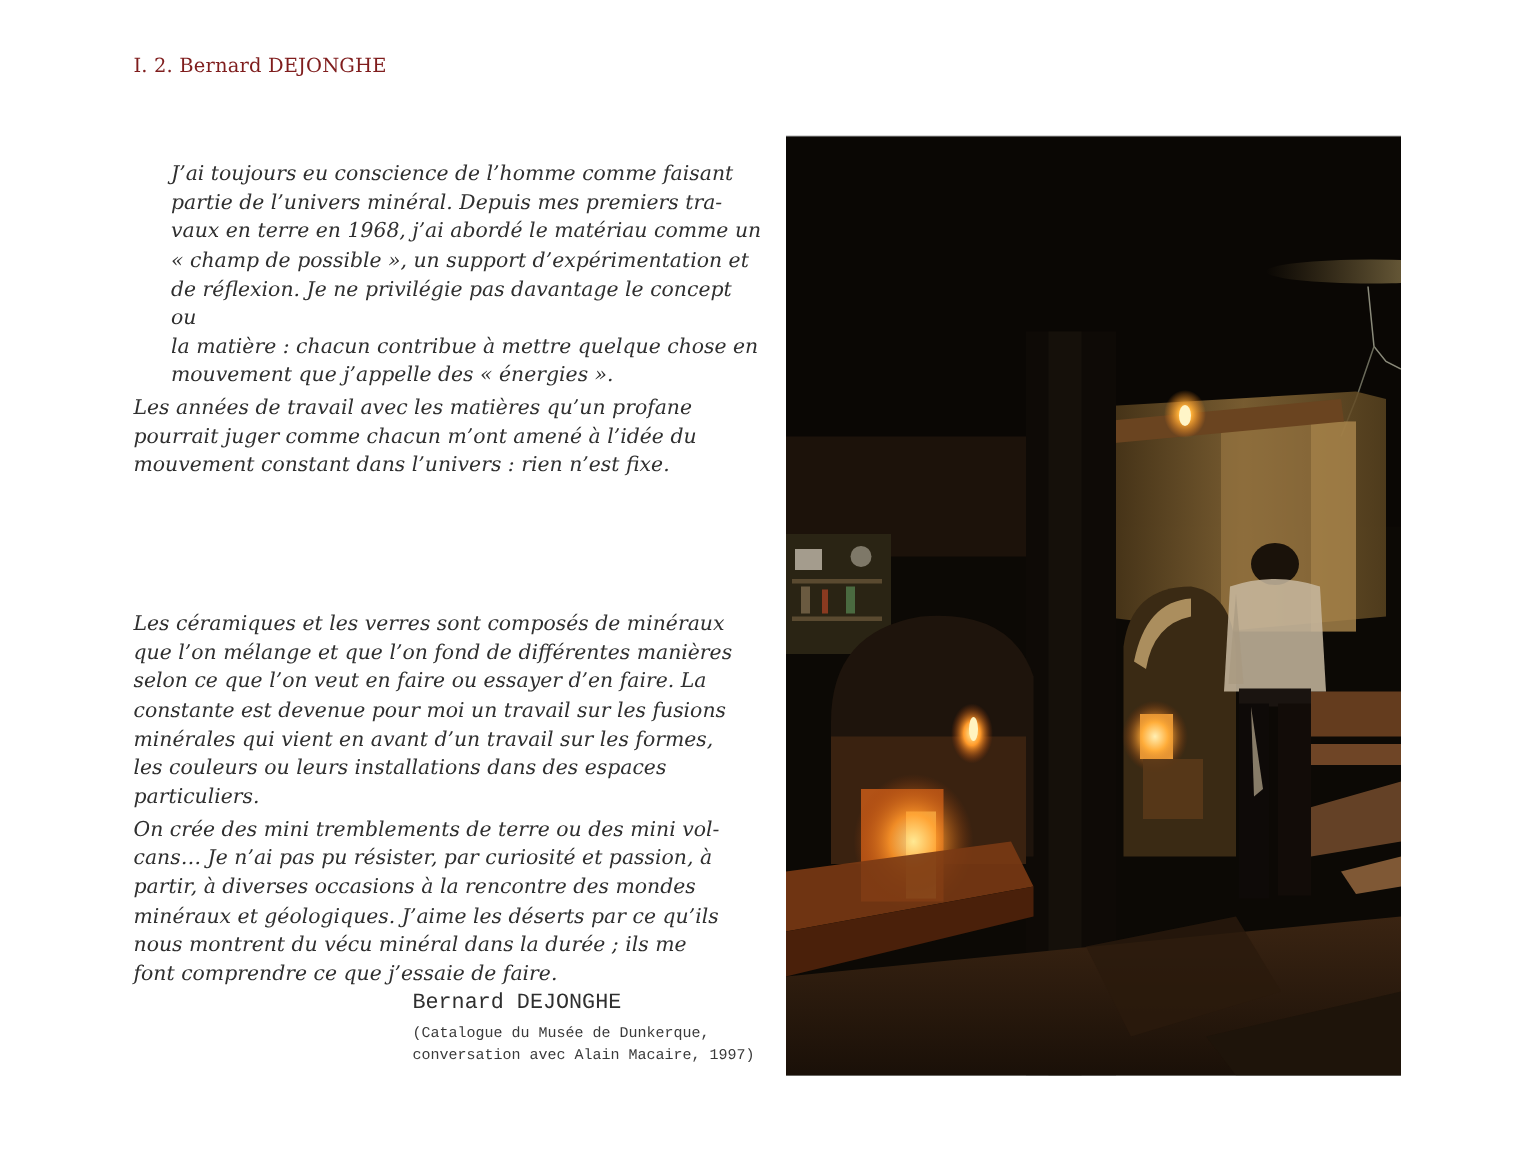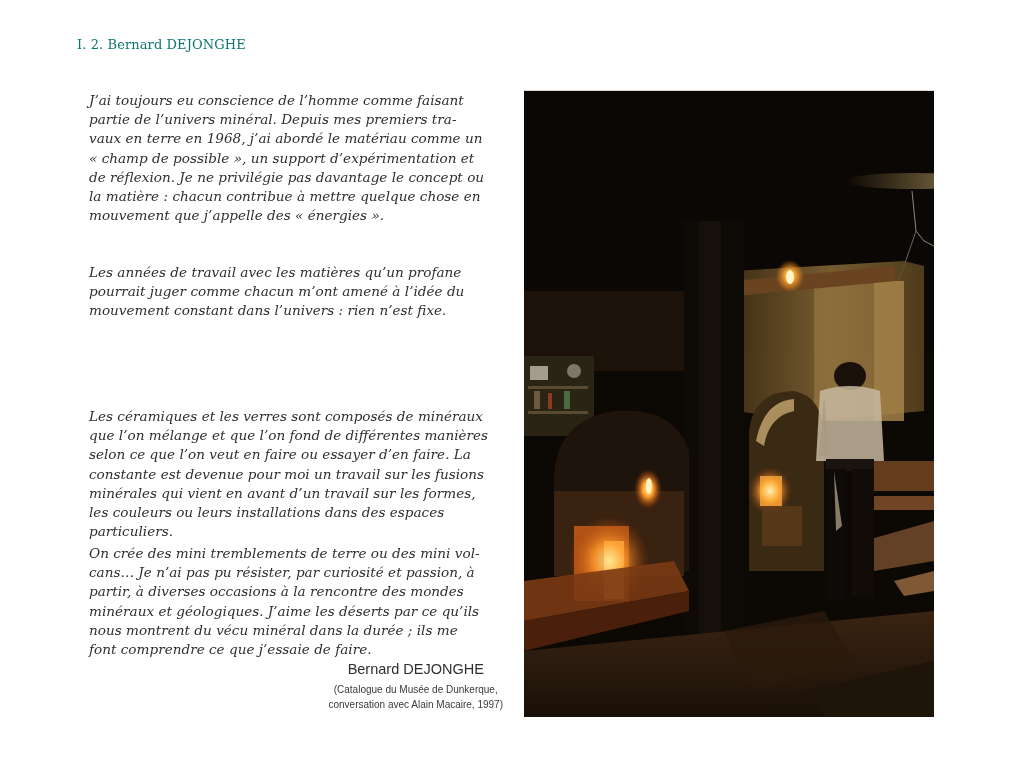--- a/index.html
+++ b/index.html
@@ -11,53 +11,53 @@
       overflow: hidden;
     }
     .page {
       position: relative;
       width: 1024px;
       height: 768px;
       background: #ffffff;
     }
     .section-header {
       position: absolute;
-      left: 77px;
+      left: 89px;
       top: 37px;
       font-family: "DejaVu Serif", serif;
       font-size: 13px;
-      color: #0f766e;
+      color: #7f1d1d;
       letter-spacing: 0.1px;
     }
     .text-column {
       position: absolute;
       left: 89px;
       top: 91px;
       width: 420px;
       font-family: "DejaVu Serif", serif;
       font-style: italic;
       font-size: 13.6px;
       line-height: 19.2px;
       color: #2f2f2f;
     }
     .para {
       margin: 0;
       white-space: pre-line;
     }
-    .para-1 { position: absolute; top: 0; }
+    .para-1 { position: absolute; top: 16px; margin-left: 25px; }
     .para-2 { position: absolute; top: 172px; }
     .para-3 { position: absolute; top: 268px; margin-top: 48px; }
     .para-4 { position: absolute; top: 441px; margin-top: 12px; }
 
     .attribution {
       position: absolute;
       right: 521px;
       top: 659px;
-      text-align: center;
-      font-family: Liberation Sans, sans-serif;
+      text-align: left;
+      font-family: Liberation Mono, monospace;
       color: #2f2f2f;
     }
     .author-name {
       font-size: 14.5px;
       line-height: 20px;
     }
     .source {
       font-size: 10px;
       line-height: 15px;
       color: #3a3a3a;

